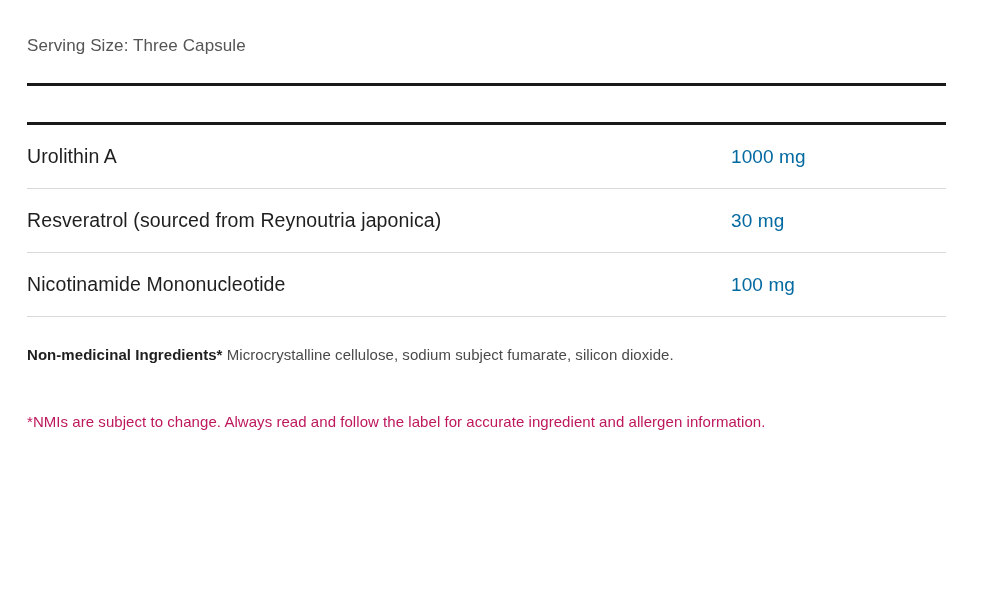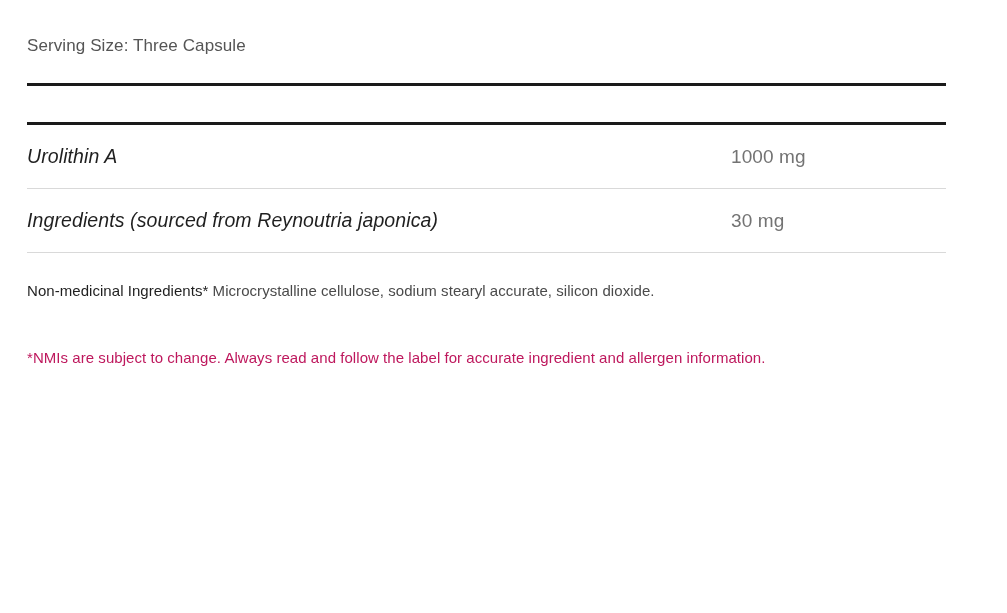--- a/index.html
+++ b/index.html
@@ -49,43 +49,42 @@
   .ingredients-table tr:last-child td {
     border-bottom: 1px solid #d9d9d9;
   }
   .cell-name {
     font-size: 19.5px;
     color: #1f1f1f;
     height: 63px;
     line-height: 63px;
     letter-spacing: 0.1px;
     white-space: nowrap;
-    font-style: italic;
   }
   .cell-amount {
     font-size: 19px;
-    color: #737373;
+    color: #0369a1;
     height: 63px;
     line-height: 63px;
     letter-spacing: 0.1px;
     width: 215px;
     white-space: nowrap;
   }
   .footnotes {
     padding-top: 27px;
   }
   .nmi-line {
     font-size: 15px;
     color: #4a4a4a;
     line-height: 22px;
     letter-spacing: 0.05px;
   }
   .nmi-line b {
     color: #1f1f1f;
-    font-weight: normal;
+    font-weight: bold;
   }
   .capsule-line {
     font-size: 15px;
     color: #4a4a4a;
     line-height: 22px;
     letter-spacing: 0.05px;
     padding-top: 45px;
   }
   .disclaimer-line {
     font-size: 15px;
@@ -106,24 +105,28 @@
   <div class="rule-gap"></div>
   <div class="rule-heavy"></div>
 
   <table class="ingredients-table">
     <tbody>
       <tr>
         <td class="cell-name">Urolithin A</td>
         <td class="cell-amount">1000 mg</td>
       </tr>
       <tr>
-        <td class="cell-name">Ingredients (sourced from Reynoutria japonica)</td>
+        <td class="cell-name">Resveratrol (sourced from Reynoutria japonica)</td>
         <td class="cell-amount">30 mg</td>
+      </tr>
+      <tr>
+        <td class="cell-name">Nicotinamide Mononucleotide</td>
+        <td class="cell-amount">100 mg</td>
       </tr>
     </tbody>
   </table>
 
   <div class="footnotes">
-    <div class="nmi-line"><b>Non-medicinal Ingredients*</b><span> Microcrystalline cellulose, sodium stearyl accurate, silicon dioxide.</span></div>
+    <div class="nmi-line"><b>Non-medicinal Ingredients*</b><span> Microcrystalline cellulose, sodium subject fumarate, silicon dioxide.</span></div>
     <div class="disclaimer-line">*NMIs are subject to change. Always read and follow the label for accurate ingredient and allergen information.</div>
   </div>
 
 </div>
 
 </body></html>

